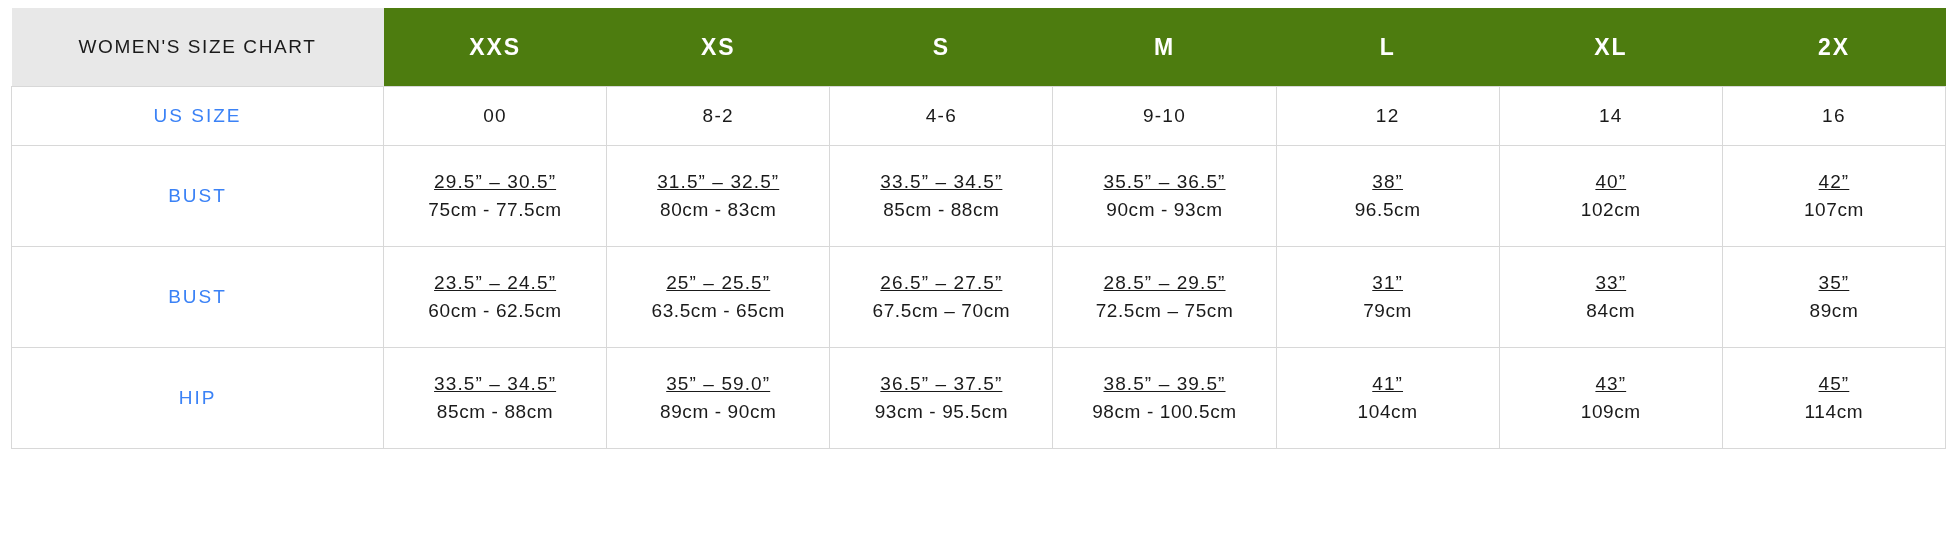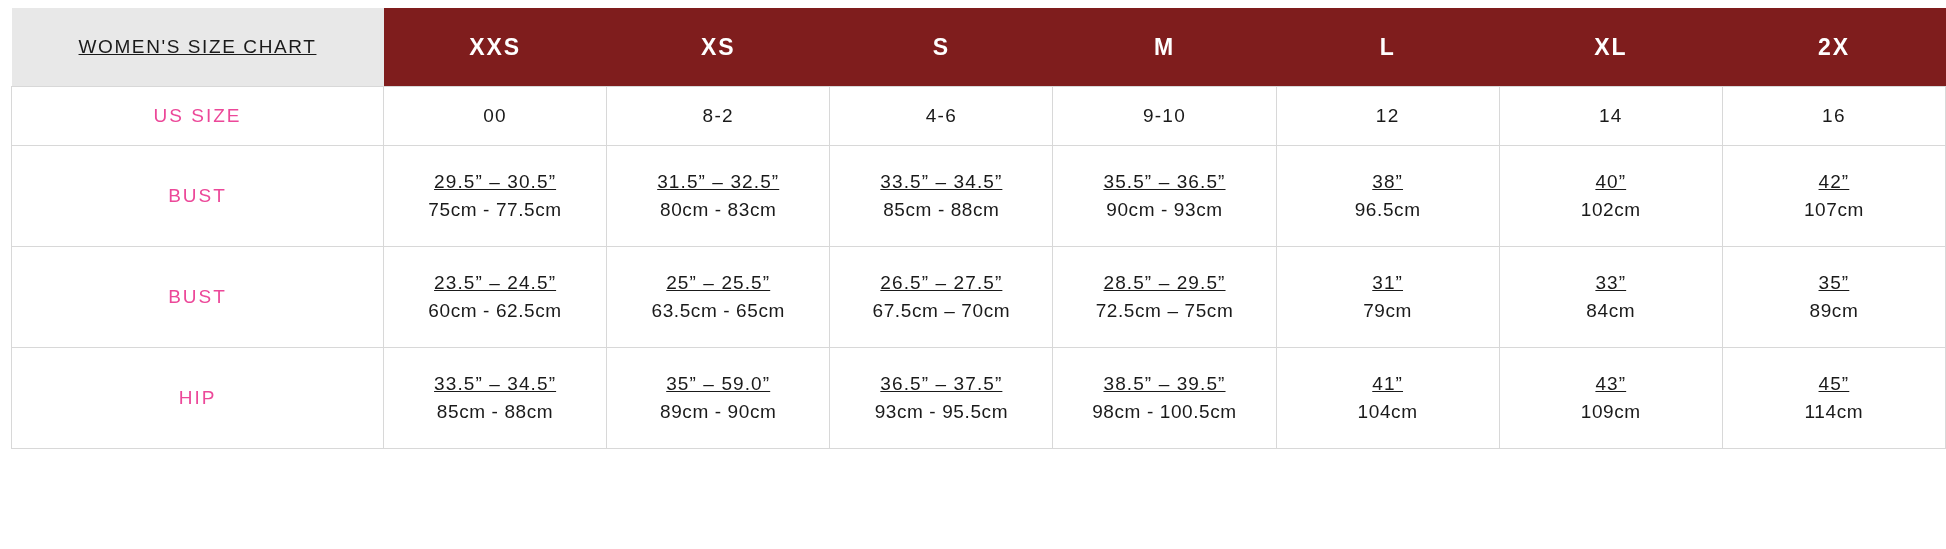--- a/index.html
+++ b/index.html
@@ -36,41 +36,40 @@
     border: none;
   }
   th.corner-cell {
     background: #e8e8e8;
     color: #1a1a1a;
     font-size: 19px;
     font-weight: 400;
     letter-spacing: 1.6px;
     border: 1px solid #e0e0e0;
     width: 372px;
-    text-decoration: underline;
   }
   th.size-col-head {
-    background: #7f1d1d;
+    background: #4d7c0f;
     color: #ffffff;
     font-size: 23px;
     font-weight: 700;
     letter-spacing: 1.8px;
   }
   
   tr.us-row td {
     height: 58px;
     font-size: 19px;
     letter-spacing: 1.3px;
     font-weight: 400;
   }
   td.row-label {
     font-size: 19px;
     letter-spacing: 1.6px;
     font-weight: 400;
-    color: #ec4899;
+    color: #3b82f6;
   }
   tr.measure-row td {
     height: 100px;
     font-size: 19px;
     line-height: 1.45;
     letter-spacing: 0.6px;
   }
   .val-in {
     display: block;
     letter-spacing: 1.1px;

